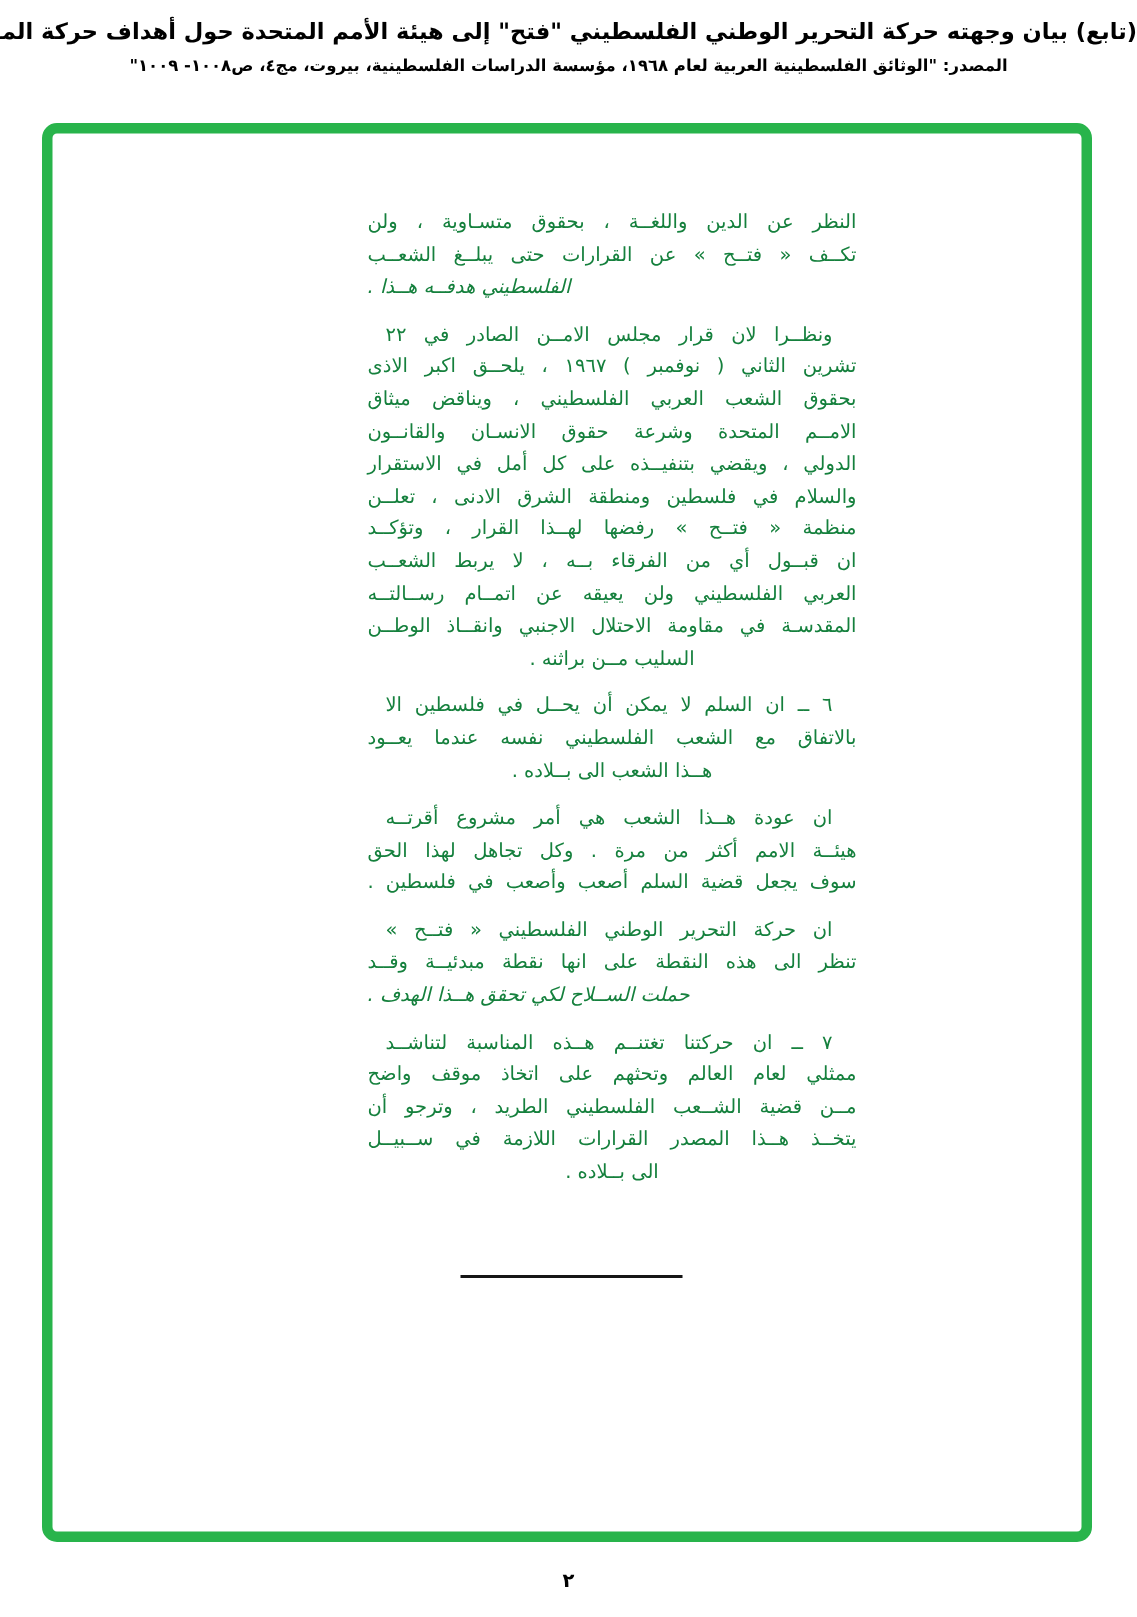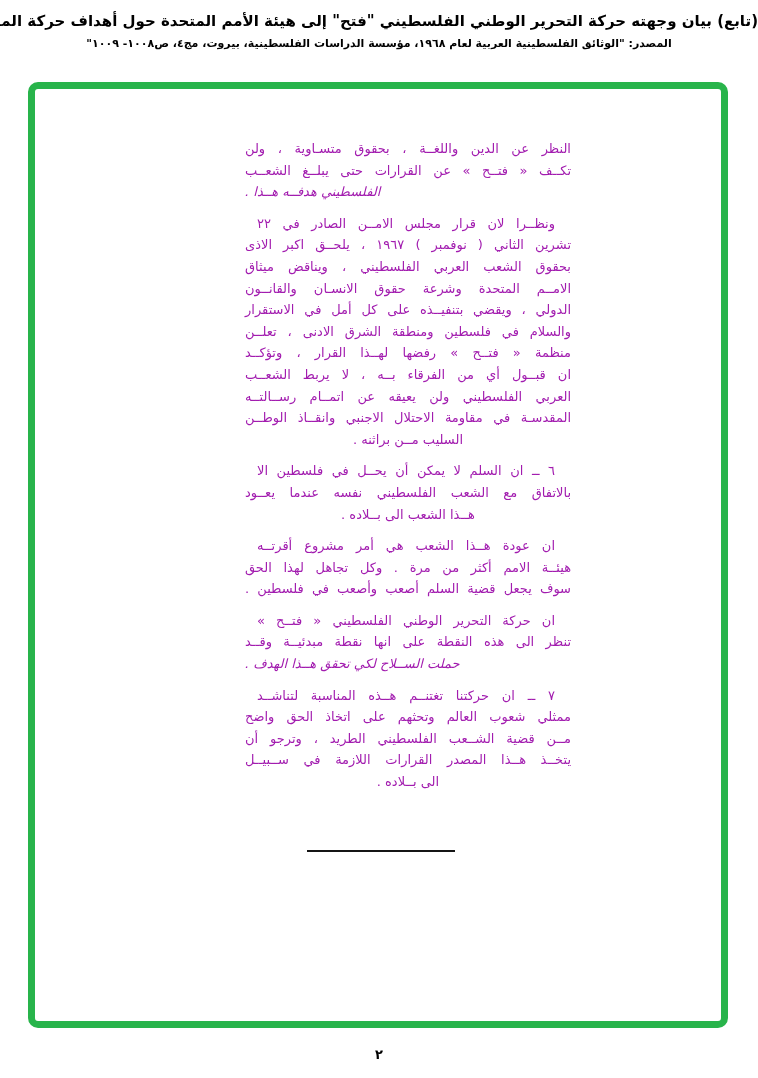--- a/index.html
+++ b/index.html
@@ -49,21 +49,21 @@
   }
   
   .doc-text {
     position: absolute;
     left: 245px;
     top: 138px;
     width: 326px;
     direction: rtl;
     font-size: 13px;
     line-height: 21.6px;
-    color: #a21caf;
+    color: #15803d;
   }
   .para {
     margin: 0 0 10px 0;
   }
   .line {
     text-align: justify;
     text-align-last: justify;
   }
   .line.first-indent {
     padding-right: 16px;
@@ -133,21 +133,21 @@
       <div class="line">هيئــة الامم أكثر من مرة . وكل تجاهل لهذا الحق</div>
       <div class="line last-justify">سوف يجعل قضية السلم أصعب وأصعب في فلسطين .</div>
     </div>
     <div class="para">
       <div class="line first-indent">ان حركة التحرير الوطني الفلسطيني « فتــح »</div>
       <div class="line">تنظر الى هذه النقطة على انها نقطة مبدئيــة وقــد</div>
       <div class="line last-left">حملت الســلاح لكي تحقق هــذا الهدف .</div>
     </div>
     <div class="para">
       <div class="line first-indent">٧ ــ ان حركتنا تغتنــم هــذه المناسبة لتناشــد</div>
-      <div class="line">ممثلي شعوب العالم وتحثهم على اتخاذ الحق واضح</div>
+      <div class="line">ممثلي لعام العالم وتحثهم على اتخاذ موقف واضح</div>
       <div class="line">مــن قضية الشــعب الفلسطيني الطريد ، وترجو أن</div>
       <div class="line">يتخــذ هــذا المصدر القرارات اللازمة في ســبيــل</div>
       <div class="line last-center">الى بــلاده .</div>
     </div>
   </div>
 
 <div class="divider"></div>
 
 <div class="page-number">٢</div>
 

